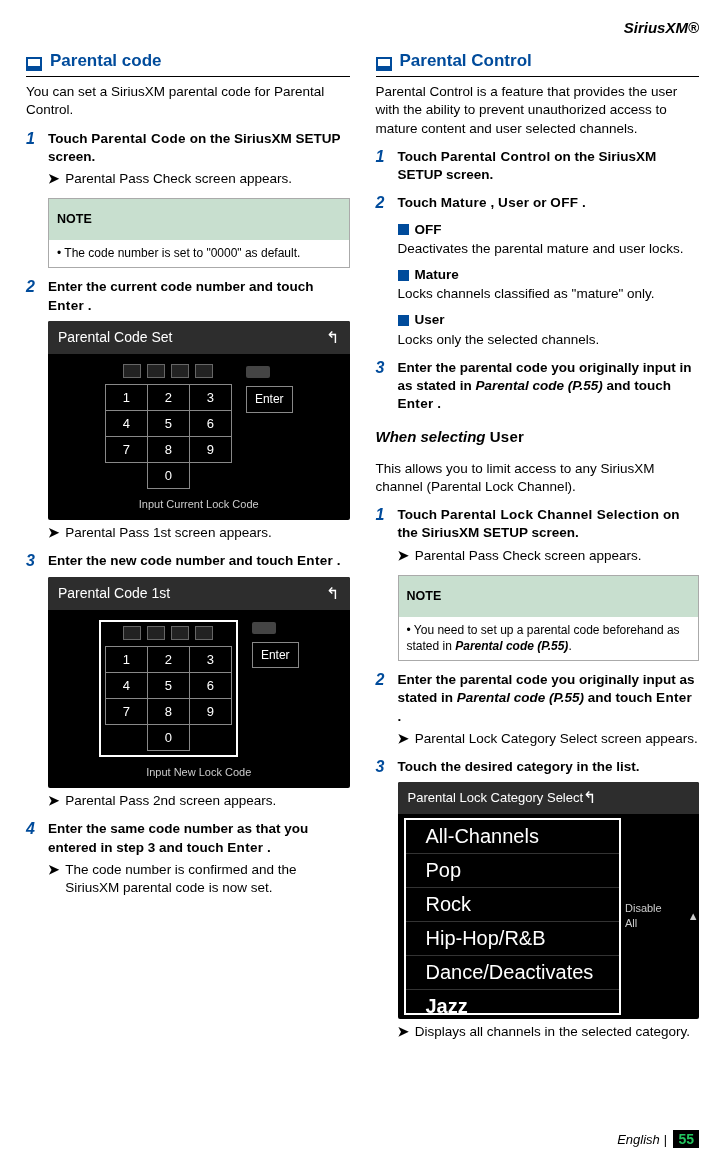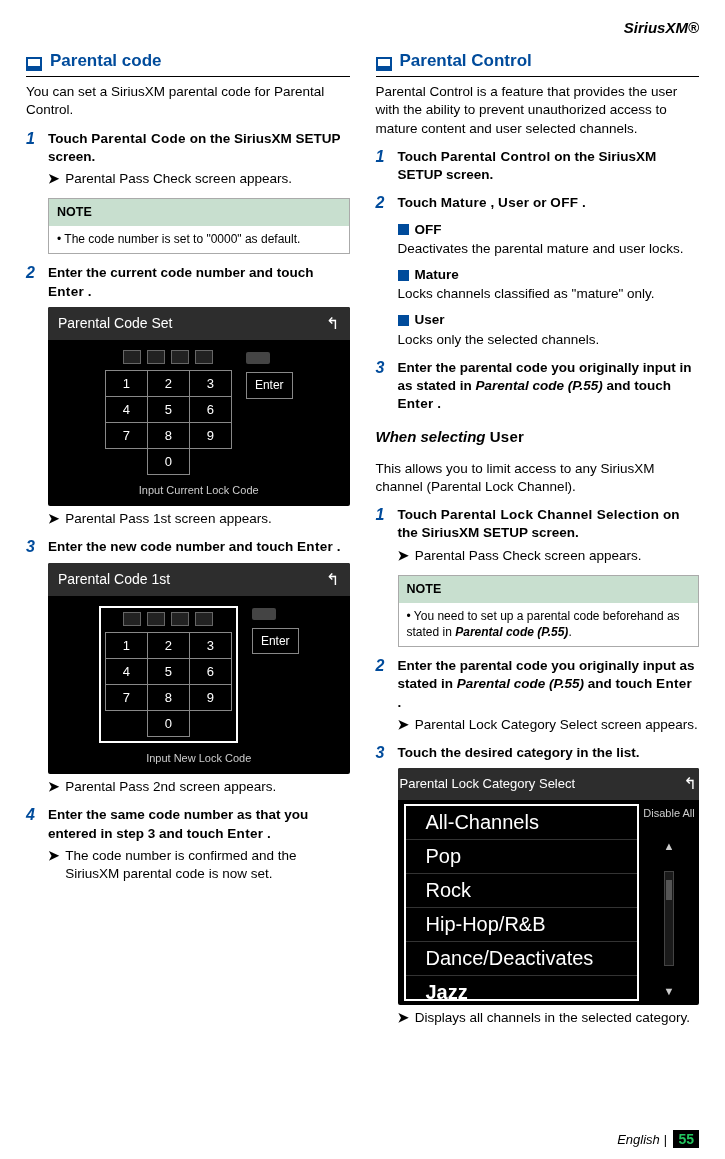--- a/index.html
+++ b/index.html
@@ -66,21 +66,21 @@
   .sub .txt { flex: 1; }
 
   .note {
     margin: 10px 0 6px 22px;
     border: 1px solid #aaa;
     font-size: 12px;
   }
   .note-head {
     background: #c8dfcf;
     font-weight: 700;
-    padding: 5px 8px;
+    padding: 12px 8px;
     font-size: 12.5px;
   }
   .note-body { padding: 5px 8px 6px 8px; }
   .note-body .ref { font-style: italic; font-weight: 700; }
 
   .screenshot {
     margin: 6px 0 4px 22px;
     background: #000;
     color: #fff;
     border-radius: 2px;
@@ -128,44 +128,44 @@
   .subhead .wbtn { font-style: normal; }
 
   .catshot {
     margin: 6px 0 4px 22px;
     background: #000; color: #fff;
     border-radius: 2px; overflow: hidden;
     font-size: 13px;
   }
   .cat-title {
     background: #2d2d2d;
-    padding: 5px 2px;
-    display:flex; justify-content:space-between; align-items:center;
+    padding: 5px 10px;
+    display:flex; align-items:center;
     font-size: 13px;
   }
   .cat-body { display:flex; }
   .cat-list {
     flex: 1;
     border: 2px solid #fff;
     margin: 4px 0 4px 6px;
   }
   .cat-list div {
     padding: 3px 20px;
     border-bottom: 1px solid #333;
     font-size: 20px;
     font-weight: 500;
   }
   .cat-list div:last-child { border-bottom:none; font-weight:700; margin-bottom:-10px;}
   .cat-side {
-    width: 60px;
-    display:flex; flex-direction:column;
+    width: 78px;
+    display:flex; flex-direction:row;
     font-size: 11px;
     color:#ccc;
     padding: 6px 4px;
-    gap: 18px;
+    gap: 26px;
     align-items: center;
   }
   .cat-side .scroller { width:10px; flex:1; background:#1a1a1a; border:1px solid #444; position:relative;}
   .cat-side .scroller .thumb{ position:absolute; top:8px; left:1px; right:1px; height:20px; background:#555;}
   .cat-side .arw { font-size:11px;}
 
   .footer {
     position: absolute;
     right: 26px;
     bottom: 10px;

